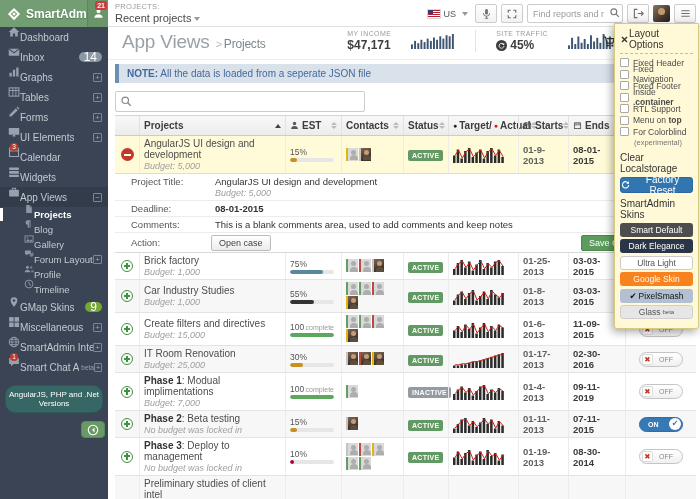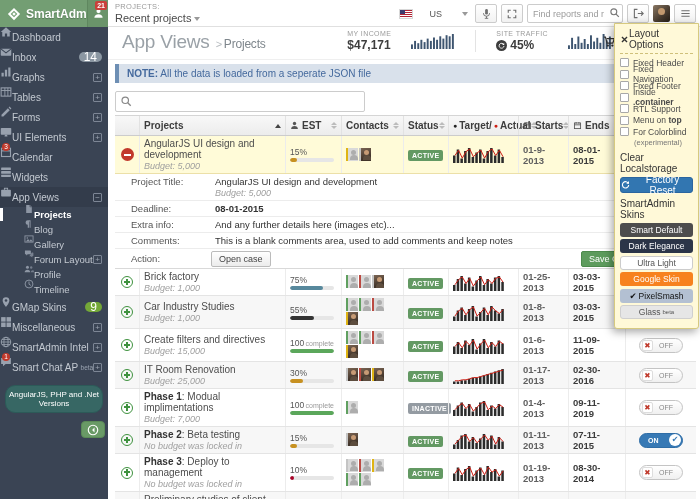--- a/index.html
+++ b/index.html
@@ -11,34 +11,34 @@
   .logo-area { position:absolute; left:0; top:0; width:108px; height:27px; background:#739e73; display:flex; align-items:center; }
   .logo-mark { margin-left:7px; }
   .logo-text { color:#fff; font-size:12px; font-weight:bold; margin-left:5px; text-shadow:0 1px 1px rgba(0,0,0,.25); }
   .activity-btn { position:absolute; right:0; top:0; width:21px; height:27px; background:#6a946a; border-left:1px solid #5f875f; display:flex; align-items:center; justify-content:center; }
   .activity-badge { position:absolute; top:1px; right:1px; background:#c9403a; color:#fff; font-size:7px; font-weight:bold; padding:0 2px; border-radius:2px; line-height:9px; }
   .proj-select { position:absolute; left:115px; top:2px; }
   .proj-label { font-size:7.5px; color:#9b9b9b; letter-spacing:.3px; }
   .proj-value { font-size:11px; color:#4a4a4a; margin-top:1px; cursor:pointer; }
   .caret { display:inline-block; width:0; height:0; border-left:3.5px solid transparent; border-right:3.5px solid transparent; border-top:4px solid #999; margin-left:3px; vertical-align:middle; }
   .topbar-right { position:absolute; right:4px; top:0; height:27px; display:flex; align-items:center; gap:4px; }
-  .lang { display:flex; align-items:center; gap:17px; font-size:9px; color:#555; cursor:pointer; margin-right:3px; }
+  .lang { display:flex; align-items:center; gap:3px; font-size:9px; color:#555; cursor:pointer; margin-right:3px; }
   .flag { width:12px; height:8px; position:relative; background:linear-gradient(180deg,#b22234 0 12%,#fff 12% 25%,#b22234 25% 37%,#fff 37% 50%,#b22234 50% 62%,#fff 62% 75%,#b22234 75% 87%,#fff 87%); box-shadow:0 0 0 1px #d8d8d8; }
   .flag::after { content:""; position:absolute; left:0; top:0; width:5px; height:4px; background:#3c3b6e; }
   .tbtn { height:19px; min-width:22px; border:1px solid #ccc; border-radius:2px; background:linear-gradient(#fff,#f2f2f2); color:#6d6d6d; display:flex; align-items:center; justify-content:center; cursor:pointer; }
   .search-box { position:relative; }
   .search-box input { width:96px; height:19px; border:1px solid #ccc; border-radius:2px; font-size:9px; padding:0 18px 0 5px; color:#555; outline:none; font-family:inherit; }
   .search-box input::placeholder { color:#9b9b9b; }
   .search-box .ic { position:absolute; right:3px; top:3px; color:#777; }
   .tavatar { width:17px; height:17px; border-radius:2px; background:linear-gradient(135deg,#8a7763,#463a2e 60%,#241d16); position:relative; cursor:pointer; }
   .tavatar::after { content:""; position:absolute; left:5px; top:3px; width:7px; height:7px; border-radius:50%; background:#c2996f; }
 
   
   .sidebar { position:absolute; top:27px; left:0; bottom:0; width:108px; background:#3a4454; z-index:20; }
-  .nav-item { position:relative; display:flex; align-items:center; height:20px; color:#c3c9d1; font-size:10px; cursor:pointer; }
+  .nav-item { position:relative; display:flex; align-items:center; height:20px; padding-left:8px; color:#c3c9d1; font-size:10px; cursor:pointer; }
   .nav-item .ic { color:#98a1ae; margin-right:6px; flex:0 0 auto; }
   .nav-item.sub { height:15px; padding-left:24px; font-size:9.5px; }
   .nav-item.sub .ic { margin-right:5px; color:#8d96a4; }
   .nav-item.active { color:#fff; font-weight:bold; }
   .nav-item.active::before { content:""; position:absolute; left:0; top:1px; bottom:1px; width:3px; background:#fff; }
   .nav-item.open { background:#333c4b; }
   .nav-label { white-space:nowrap; overflow:hidden; }
   .nav-sup { font-size:6.5px; color:#9aa3b0; margin-left:2px; vertical-align:super; }
   .nav-badge { margin-left:auto; margin-right:6px; font-size:12px; color:#fff; border-radius:7px; padding:1px 5px; line-height:8px; }
   .nav-badge.gray { background:#8b97a2; }
@@ -600,24 +600,20 @@
           </div>
           <div class="drow">
             <div class="dlabel">Project Title:</div>
             <div class="dval">AngularJS UI design and development<br><span class="sub">Budget: 5,000</span></div>
           </div>
           <div class="drow">
             <div class="dlabel">Deadline:</div>
             <div class="dval bold">08-01-2015</div>
           </div>
           <div class="drow">
-            <div class="dlabel">Extra info:</div>
-            <div class="dval">And any further details here (images etc)...</div>
-          </div>
-          <div class="drow">
             <div class="dlabel">Comments:</div>
             <div class="dval">This is a blank comments area, used to add comments and keep notes</div>
           </div>
           <div class="arow">
             <div class="dlabel">Action:</div>
             <button class="btn-open" style="margin-left: 0px;">Open case</button>
             <button class="btn-save">Save Changes</button>
           </div>
           <div class="trow">
             <div class="tc c0">

